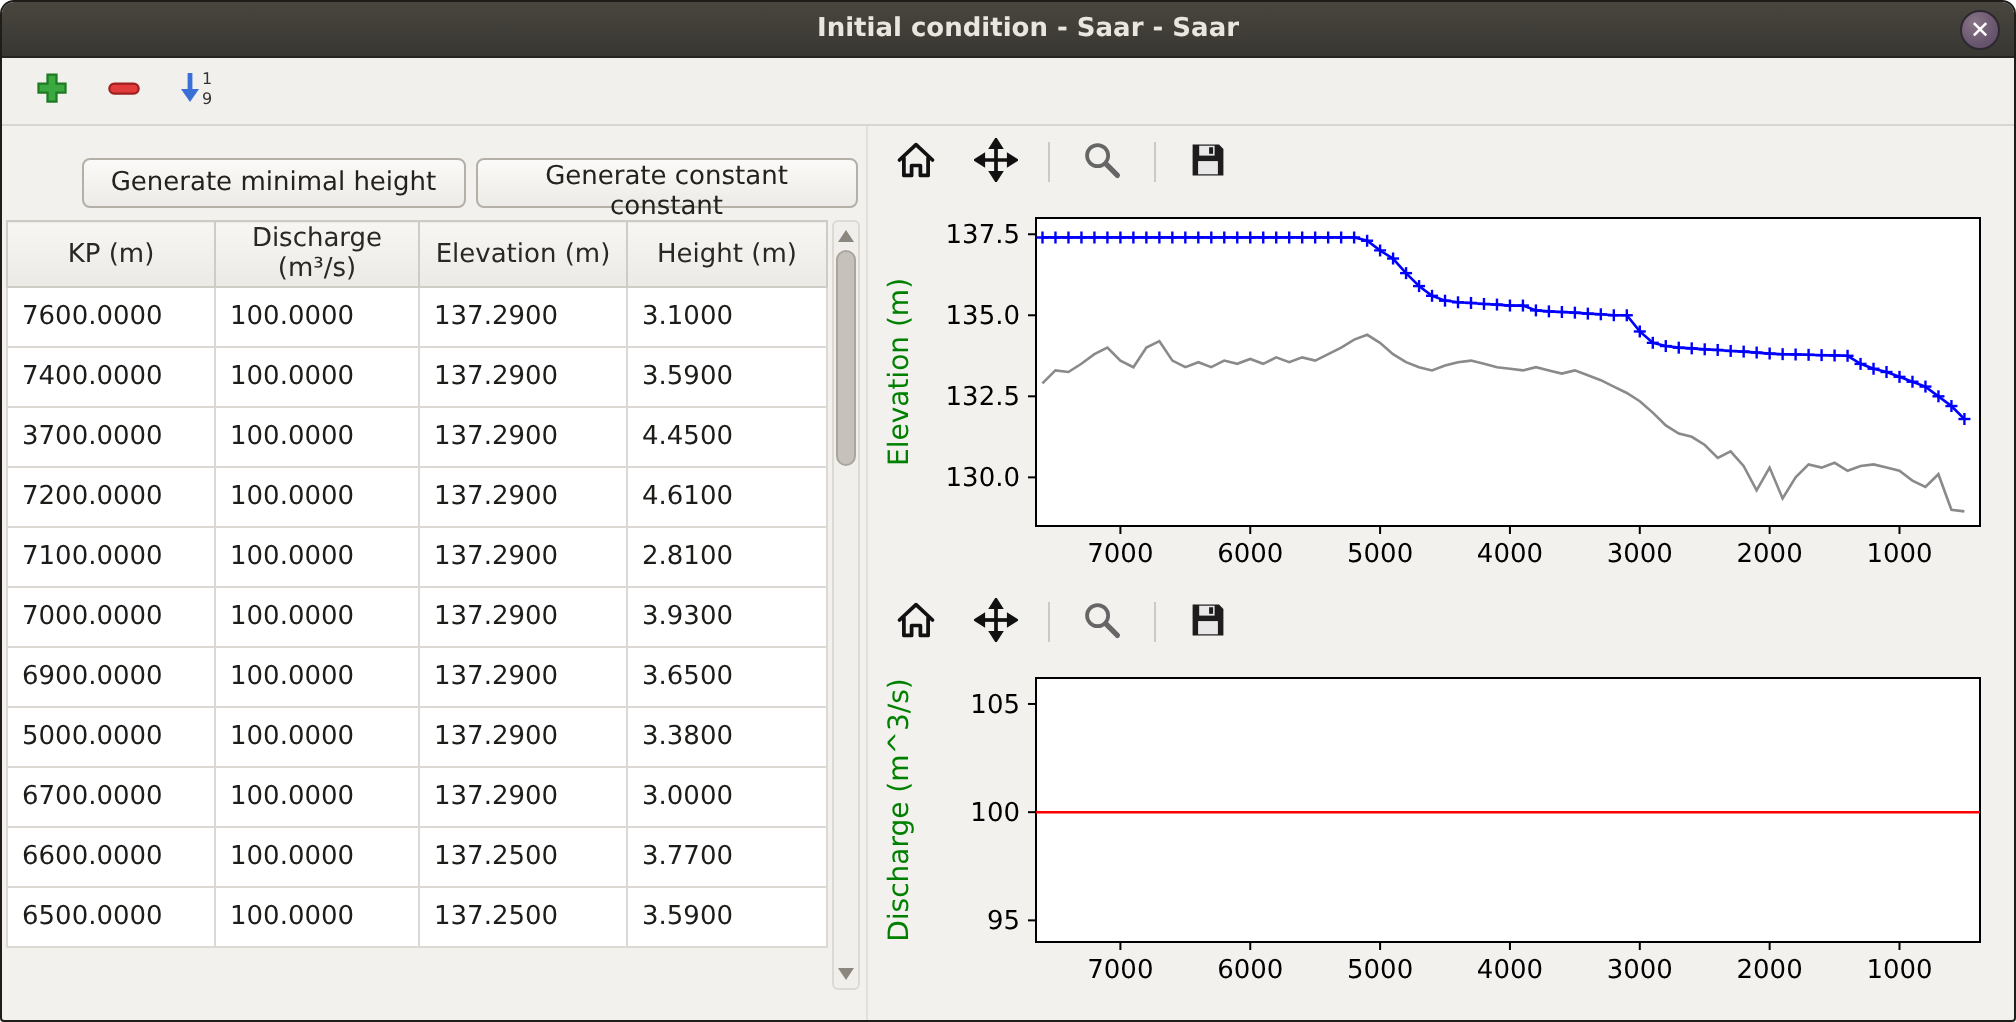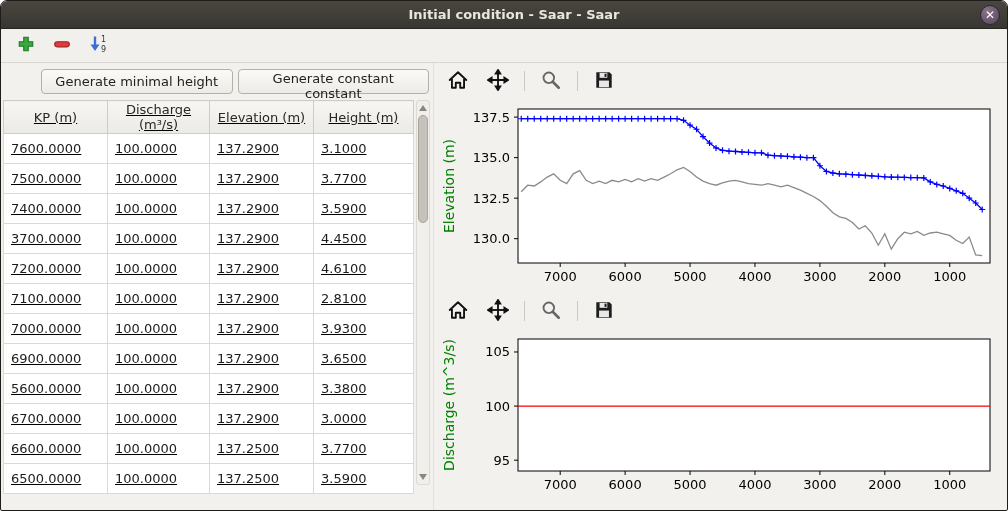--- a/index.html
+++ b/index.html
@@ -46,30 +46,30 @@
   }
   .tool-btn {
     width:26px; height:26px; border:none; background:transparent;
     padding:2px; cursor:pointer; display:flex; align-items:center; justify-content:center;
   }
 
   .content { flex:1; display:flex; overflow:hidden; }
 
   
   .left-panel { width:432px; flex:0 0 432px; padding:4px 2px 0 2px; display:flex; flex-direction:column; }
-  .gen-row { display:flex; gap:5px; margin:2px 2px 6px 2px;padding-left:36px; }
+  .gen-row { display:flex; gap:5px; margin:12px 2px 6px 2px;padding-left:36px; }
   .gen-btn {
     flex:1; height:25px;
     background:linear-gradient(#fbfaf8,#ecebe7);
     border:1px solid #b4b0a8; border-radius:4px;
     font-family:"DejaVu Sans",sans-serif; font-size:13px; color:#24221e;
     cursor:pointer;
   }
 
-  .table-area { display:flex; align-items:flex-start;text-decoration:underline; }
+  .table-area { display:flex; align-items:flex-start; }
   table.data { border-collapse:collapse; width:410px; table-layout:fixed; font-size:13px; }
   table.data th:nth-child(1){ width:104px; }
   table.data th:nth-child(2){ width:102px; }
   table.data th:nth-child(3){ width:104px; }
   table.data th:nth-child(4){ width:100px; }
   table.data th {
     height:23px; font-weight:normal; text-align:center;
     background:linear-gradient(#f7f6f3,#eceae6);
     border:1px solid #cfccc6; color:#2a2824;
   }
@@ -161,26 +161,20 @@
               </tr>
           </thead>
           <tbody>
               <tr>
                 <td>7600.0000</td>
                 <td>100.0000</td>
                 <td>137.2900</td>
                 <td>3.1000</td>
               </tr>
               <tr>
-                <td>7500.0000</td>
-                <td>100.0000</td>
-                <td>137.2900</td>
-                <td>3.7700</td>
-              </tr>
-              <tr>
                 <td>7400.0000</td>
                 <td>100.0000</td>
                 <td>137.2900</td>
                 <td>3.5900</td>
               </tr>
               <tr>
                 <td>3700.0000</td>
                 <td>100.0000</td>
                 <td>137.2900</td>
                 <td>4.4500</td>
@@ -203,21 +197,21 @@
                 <td>137.2900</td>
                 <td>3.9300</td>
               </tr>
               <tr>
                 <td>6900.0000</td>
                 <td>100.0000</td>
                 <td>137.2900</td>
                 <td>3.6500</td>
               </tr>
               <tr>
-                <td>5600.0000</td>
+                <td>5000.0000</td>
                 <td>100.0000</td>
                 <td>137.2900</td>
                 <td>3.3800</td>
               </tr>
               <tr>
                 <td>6700.0000</td>
                 <td>100.0000</td>
                 <td>137.2900</td>
                 <td>3.0000</td>
               </tr>

